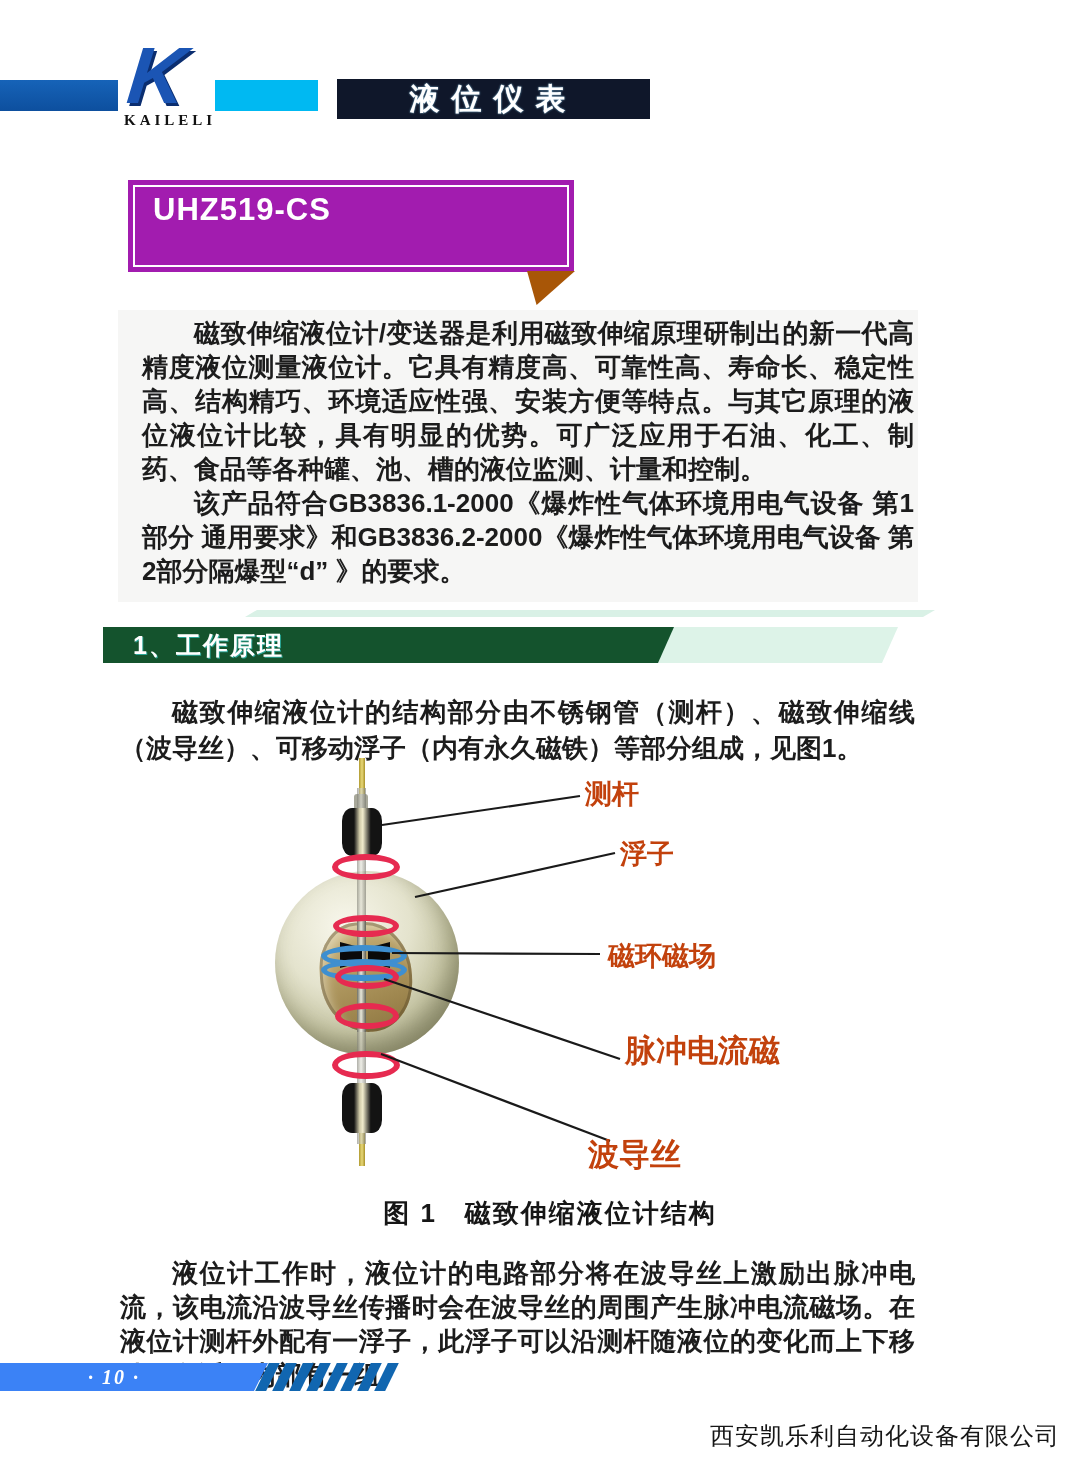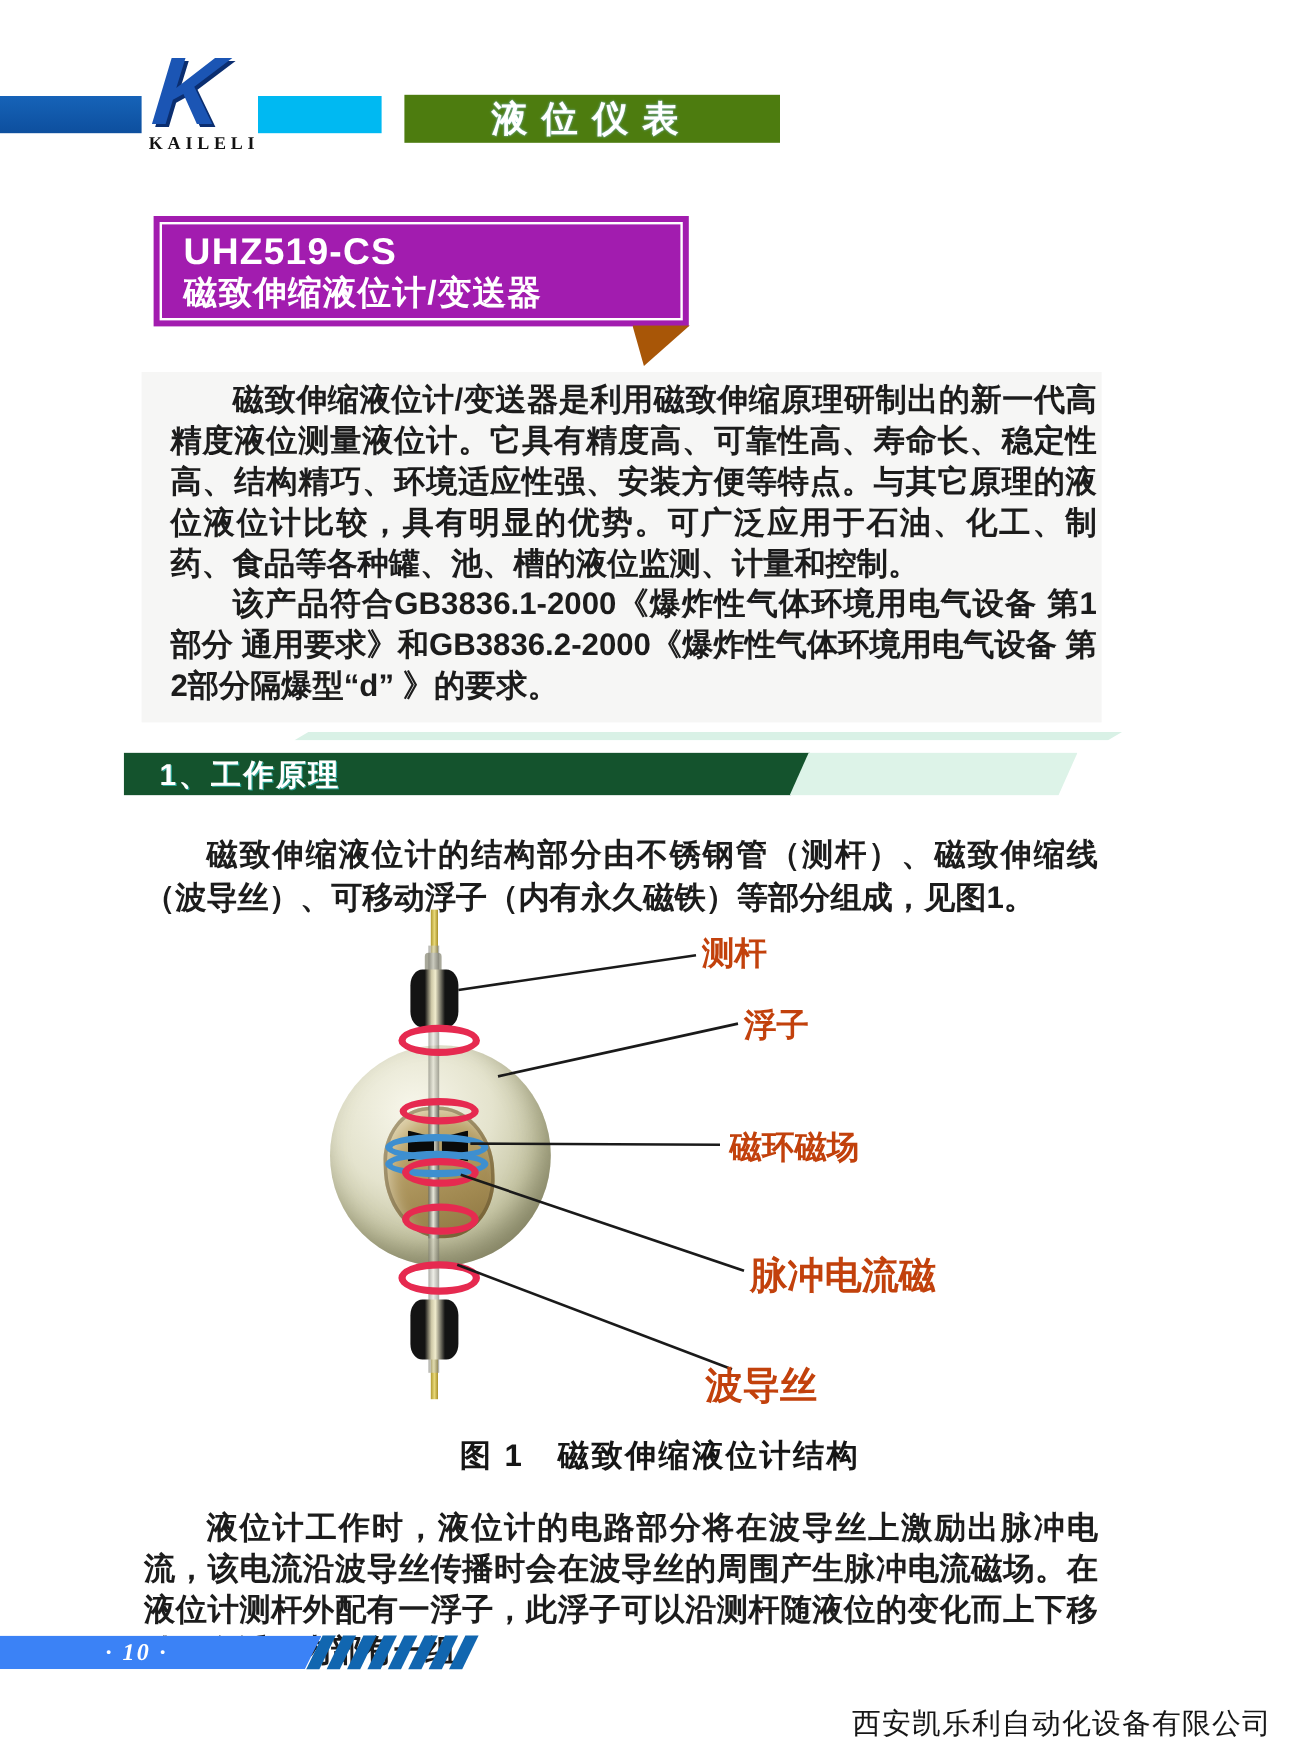--- a/index.html
+++ b/index.html
@@ -7,21 +7,21 @@
         font-family:"Liberation Sans",sans-serif;color:#1b1b1b;}
   .abs{position:absolute;}
 
   
   .bar-dark{left:0;top:80px;width:118px;height:31px;background:linear-gradient(#1663b8,#0d4f9e);}
   .logo-k{left:128px;top:36px;font-size:80px;font-weight:bold;font-style:italic;
           color:#1b55b4;text-shadow:3px 3px 0 #0b2e70;line-height:1;transform:skewX(-6deg);}
   .brand{left:124px;top:112px;width:100px;font-family:"Liberation Serif",serif;
          font-weight:bold;font-size:15px;letter-spacing:4px;color:#121212;}
   .bar-cyan{left:215px;top:80px;width:103px;height:31px;background:#00b9f2;}
-  .banner-light{left:337px;top:79px;width:313px;height:40px;background:#4d7c0f;
+  .banner-light{left:337px;top:79px;width:313px;height:40px;background:#0f172a;
                 display:flex;align-items:center;justify-content:center;}
   .banner-light span{color:#ffffff;font-weight:bold;font-size:30px;letter-spacing:12px;
                      text-shadow:0 0 2px #8cc8e8;}
 
   
   .title-block{left:128px;top:180px;width:446px;height:92px;background:#a21caf;
                box-shadow:0 0 0 1px #f6a círculo;}
   .title-inner{position:absolute;left:5px;top:5px;right:5px;bottom:5px;
                border:2px solid #ffffff;padding:6px 0 0 18px;box-sizing:border-box;}
   .title-model{color:#fff;font-weight:bold;font-size:31px;line-height:34px;letter-spacing:1px;}
@@ -84,21 +84,21 @@
   .rr-cut-top{left:53px;top:163px;width:66px;height:22px;z-index:6;}
   .rr-mid{left:55px;top:213px;width:64px;height:24px;z-index:7;}
   .rr-low{left:55px;top:251px;width:64px;height:26px;z-index:6;}
   .rr-top-outer{left:52px;top:102px;width:68px;height:26px;z-index:4;}
   .rr-bot-outer{left:52px;top:299px;width:68px;height:28px;z-index:4;}
   .fig-lines{left:0;top:0;z-index:8;}
   .fig-label{position:absolute;font-weight:bold;color:#c2410c;font-size:27px;white-space:nowrap;z-index:9;}
   .lab-rod{left:305px;top:24px;}
   .lab-float{left:340px;top:84px;}
   .lab-ringfield{left:328px;top:186px;}
-  .lab-pulse{left:345px;top:290px;font-size:31px;}
+  .lab-pulse{left:345px;top:278px;font-size:31px;}
   .lab-wave{left:308px;top:382px;font-size:31px;}
   .fig-caption{left:0;top:1196px;width:1012px;text-align:center;
                font-size:26px;font-weight:bold;color:#161616;letter-spacing:2px;padding-left:44px;}
 
   
   .footer-bar{left:0;top:1363px;width:268px;height:28px;background:#3b82f6;
               clip-path:polygon(0 0,100% 0,calc(100% - 14px) 100%,0 100%);
               display:flex;align-items:center;}
   .page-num{font-family:"Liberation Serif",serif;font-style:italic;font-weight:bold;
             color:#ffffff;font-size:20px;padding-left:88px;letter-spacing:2px;}
@@ -115,21 +115,20 @@
   <div class="abs logo-k">K</div>
   <div class="abs brand">KAILELI</div>
   <div class="abs bar-cyan"></div>
   <div class="abs banner-light">
     <span>液位仪表</span>
   </div>
 
   <div class="abs title-block">
     <div class="title-inner">
       <div class="title-model">UHZ519-CS</div>
-      <div class="title-name">磁致伸缩液位计/变送器</div>
     </div>
   </div>
   <div class="abs title-fold"></div>
 
   <div class="abs intro-shade"></div>
   <div class="abs intro">
     <p>磁致伸缩液位计/变送器是利用磁致伸缩原理研制出的新一代高精度液位测量液位计。它具有精度高、可靠性高、寿命长、稳定性高、结构精巧、环境适应性强、安装方便等特点。与其它原理的液位液位计比较，具有明显的优势。可广泛应用于石油、化工、制药、食品等各种罐、池、槽的液位监测、计量和控制。</p>
     <p>该产品符合GB3836.1-2000《爆炸性气体环境用电气设备 第1部分 通用要求》和GB3836.2-2000《爆炸性气体环境用电气设备 第2部分隔爆型“d” 》的要求。</p>
   </div>
 

